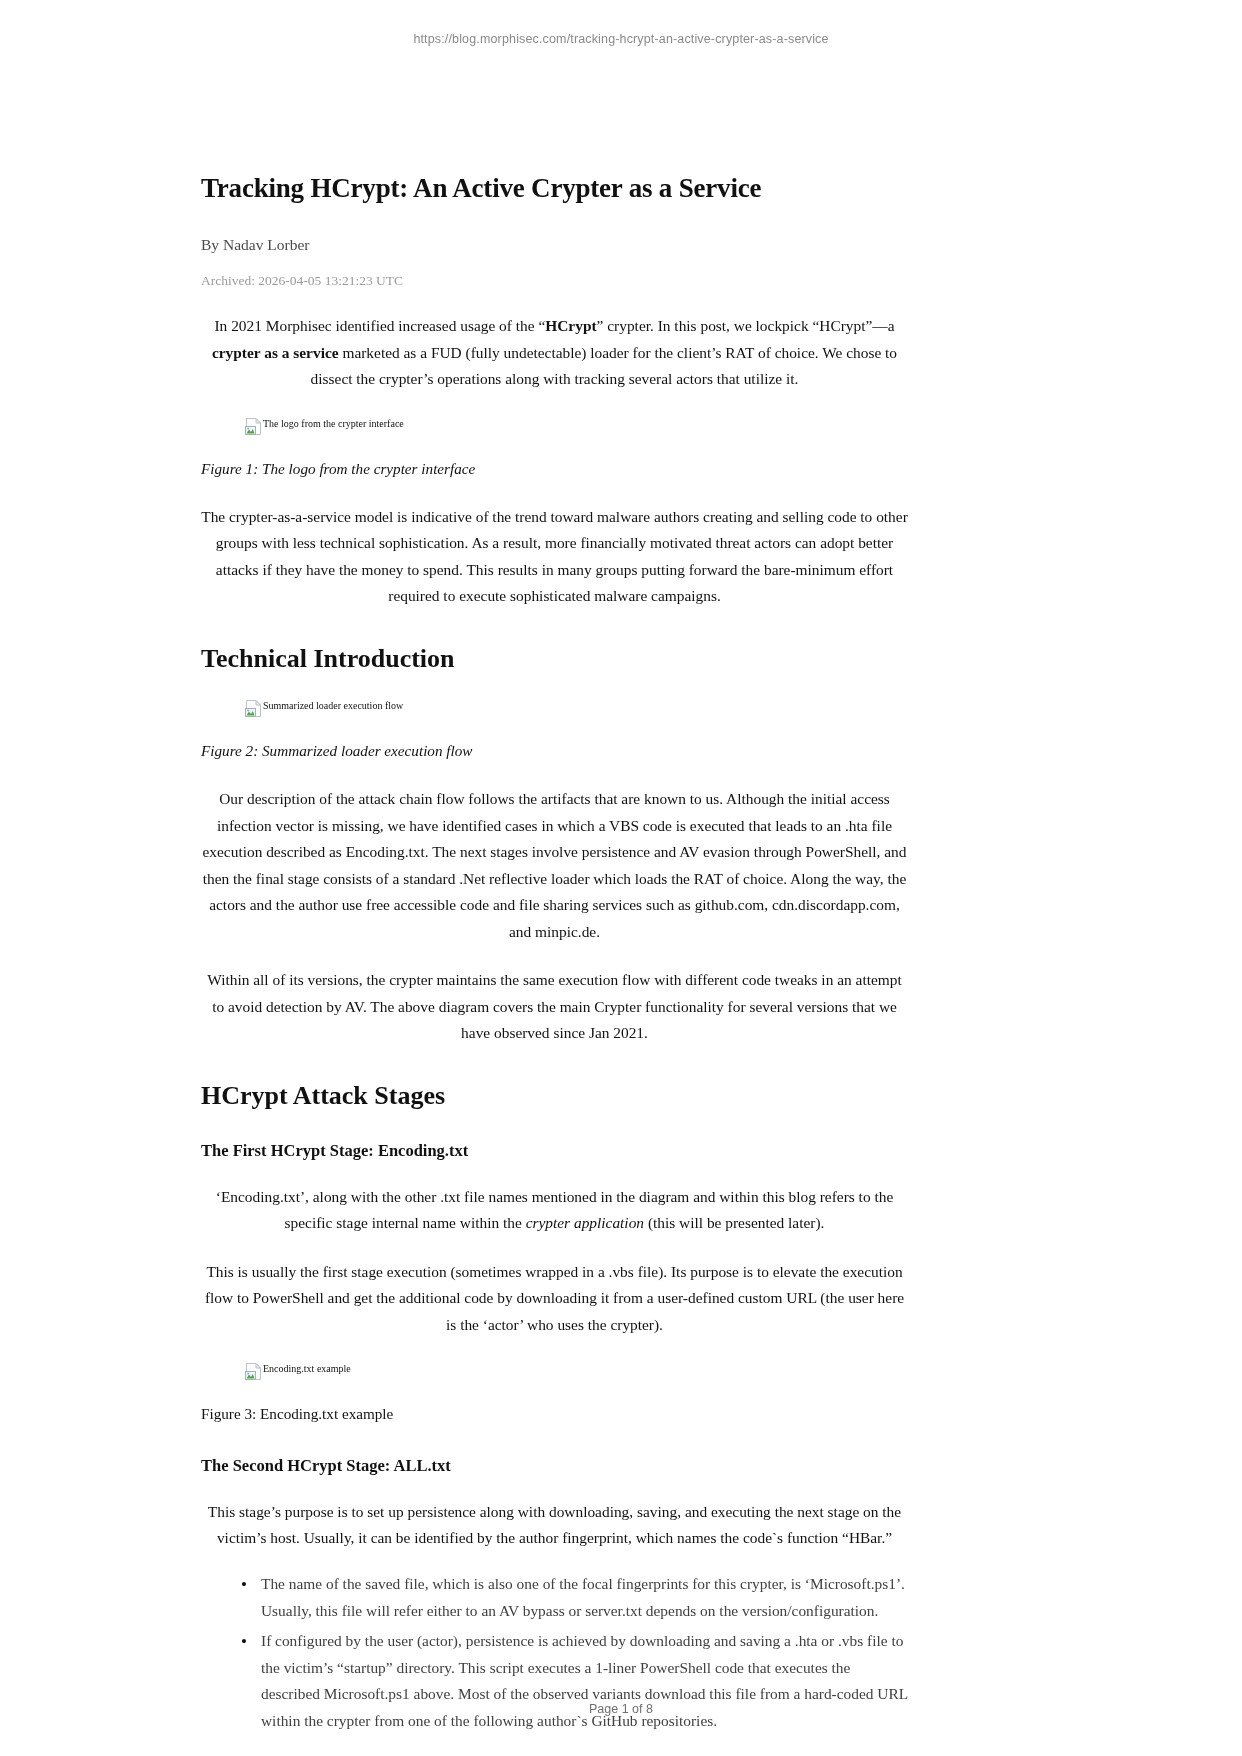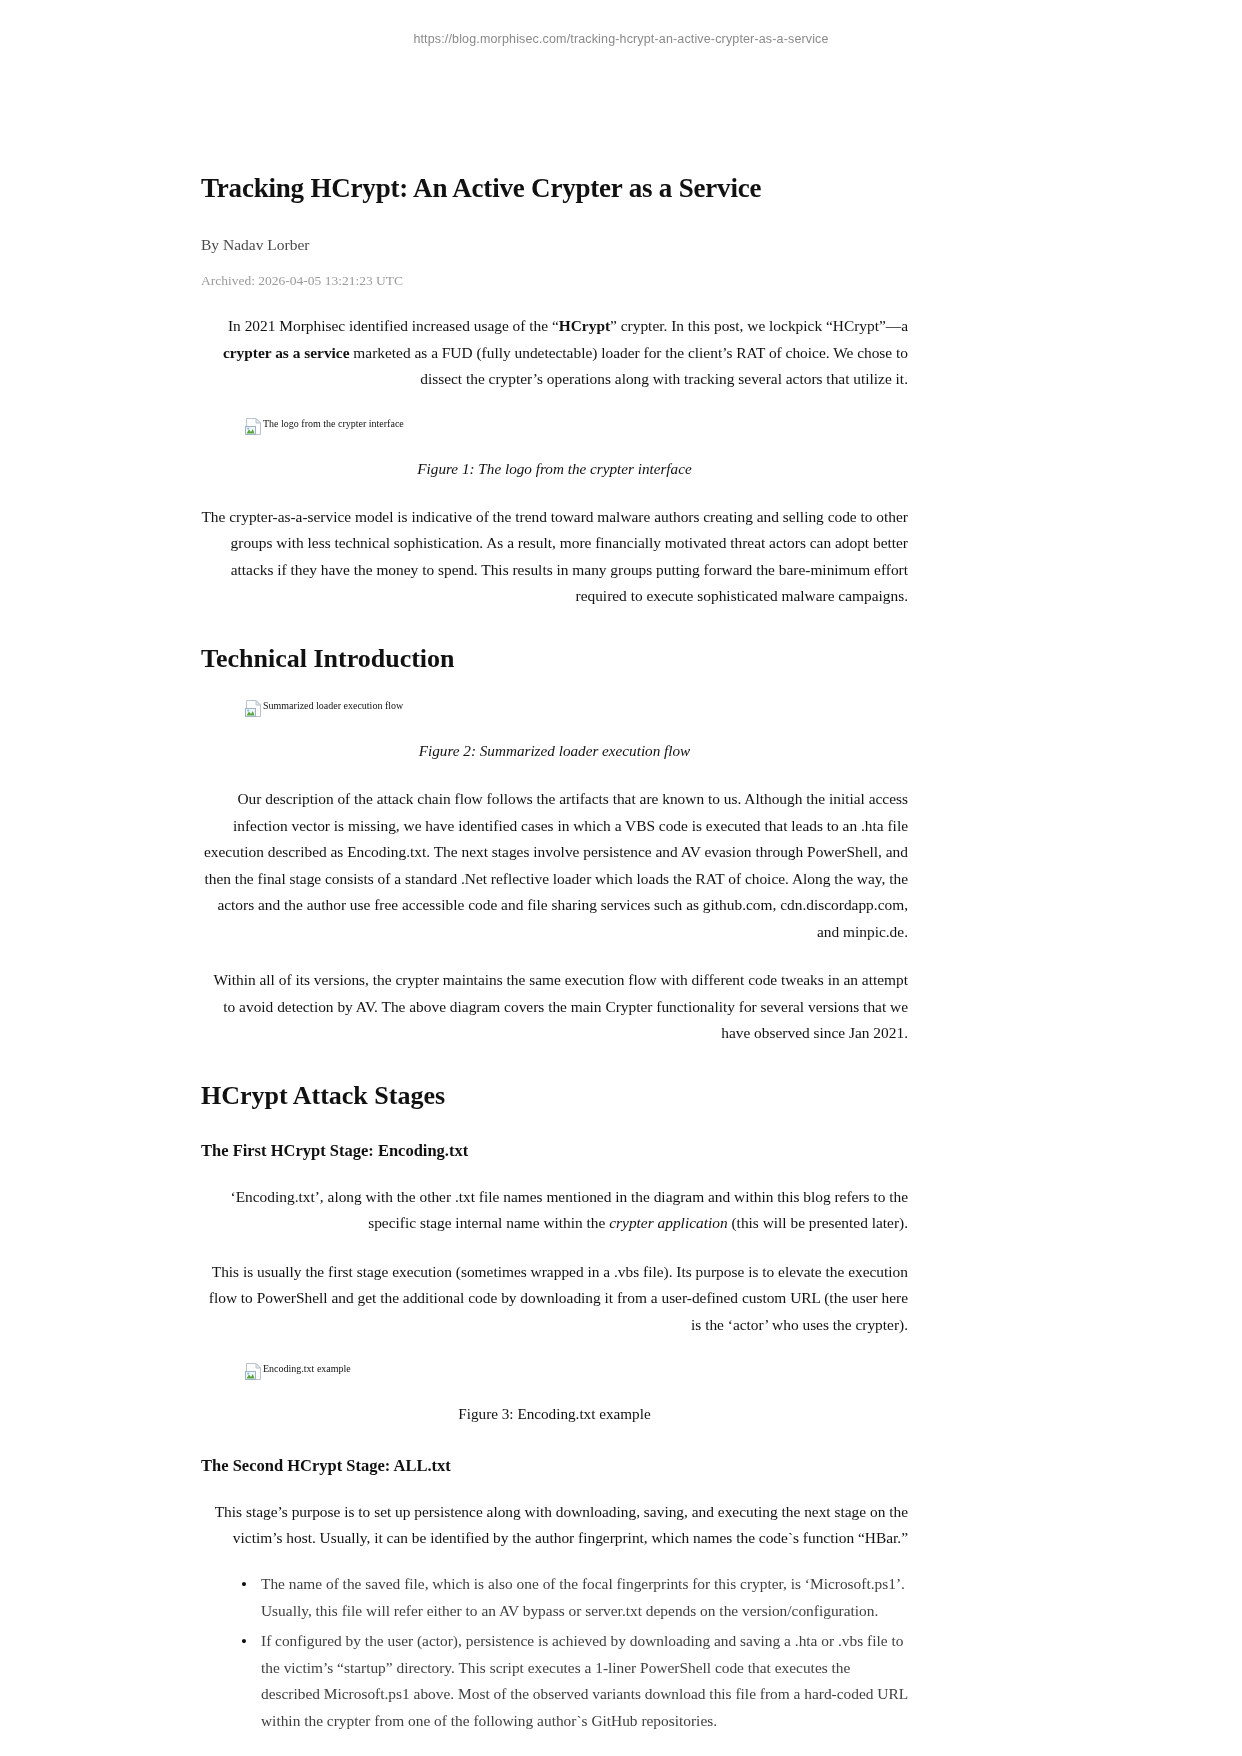--- a/index.html
+++ b/index.html
@@ -56,21 +56,21 @@
   .archived {
     font-size: 13.5px;
     color: #9b9b9b;
     margin-top: 17px;
     line-height: 1.4;
   }
   p.body-par {
     font-size: 15.4px;
     line-height: 1.72;
     margin: 22px 0 0 0;
-    text-align: right;
+    text-align: center;
     color: #111111;
   }
   h2.sec {
     font-size: 26px;
     font-weight: bold;
     margin: 32px 0 0 0;
     line-height: 1.3;
     color: #111111;
   }
   h3.subsec {
@@ -99,21 +99,20 @@
     position: relative;
     top: 3px;
     flex: 0 0 auto;
   }
   .fig-caption {
     font-size: 15.2px;
     line-height: 1.7;
     margin: 20px 0 0 0;
     font-style: italic;
     color: #111111;
-    text-align: center;
   }
   .fig-caption.upright {
     font-style: normal;
   }
   ul.bullets {
     margin: 20px 0 0 0;
     padding-left: 40px;
     list-style: none;
   }
   ul.bullets li {
@@ -233,14 +232,15 @@
 
     <p class="body-par">This stage’s purpose is to set up persistence along with downloading, saving, and executing the next stage on the victim’s host. Usually, it can be identified by the author fingerprint, which names the code`s function “HBar.”</p>
 
     <ul class="bullets">
       <li>The name of the saved file, which is also one of the focal fingerprints for this crypter, is ‘Microsoft.ps1’. Usually, this file will refer either to an AV bypass or server.txt depends on the version/configuration.</li>
       <li>If configured by the user (actor), persistence is achieved by downloading and saving a .hta or .vbs file to the victim’s “startup” directory. This script executes a 1-liner PowerShell code that executes the described Microsoft.ps1 above. Most of the observed variants download this file from a hard-coded URL within the crypter from one of the following author`s GitHub repositories.</li>
     </ul>
 
   </div>
 
+  <div class="page-footer">Page 1 of 8</div>
 
 </div>
 
 </body></html>

